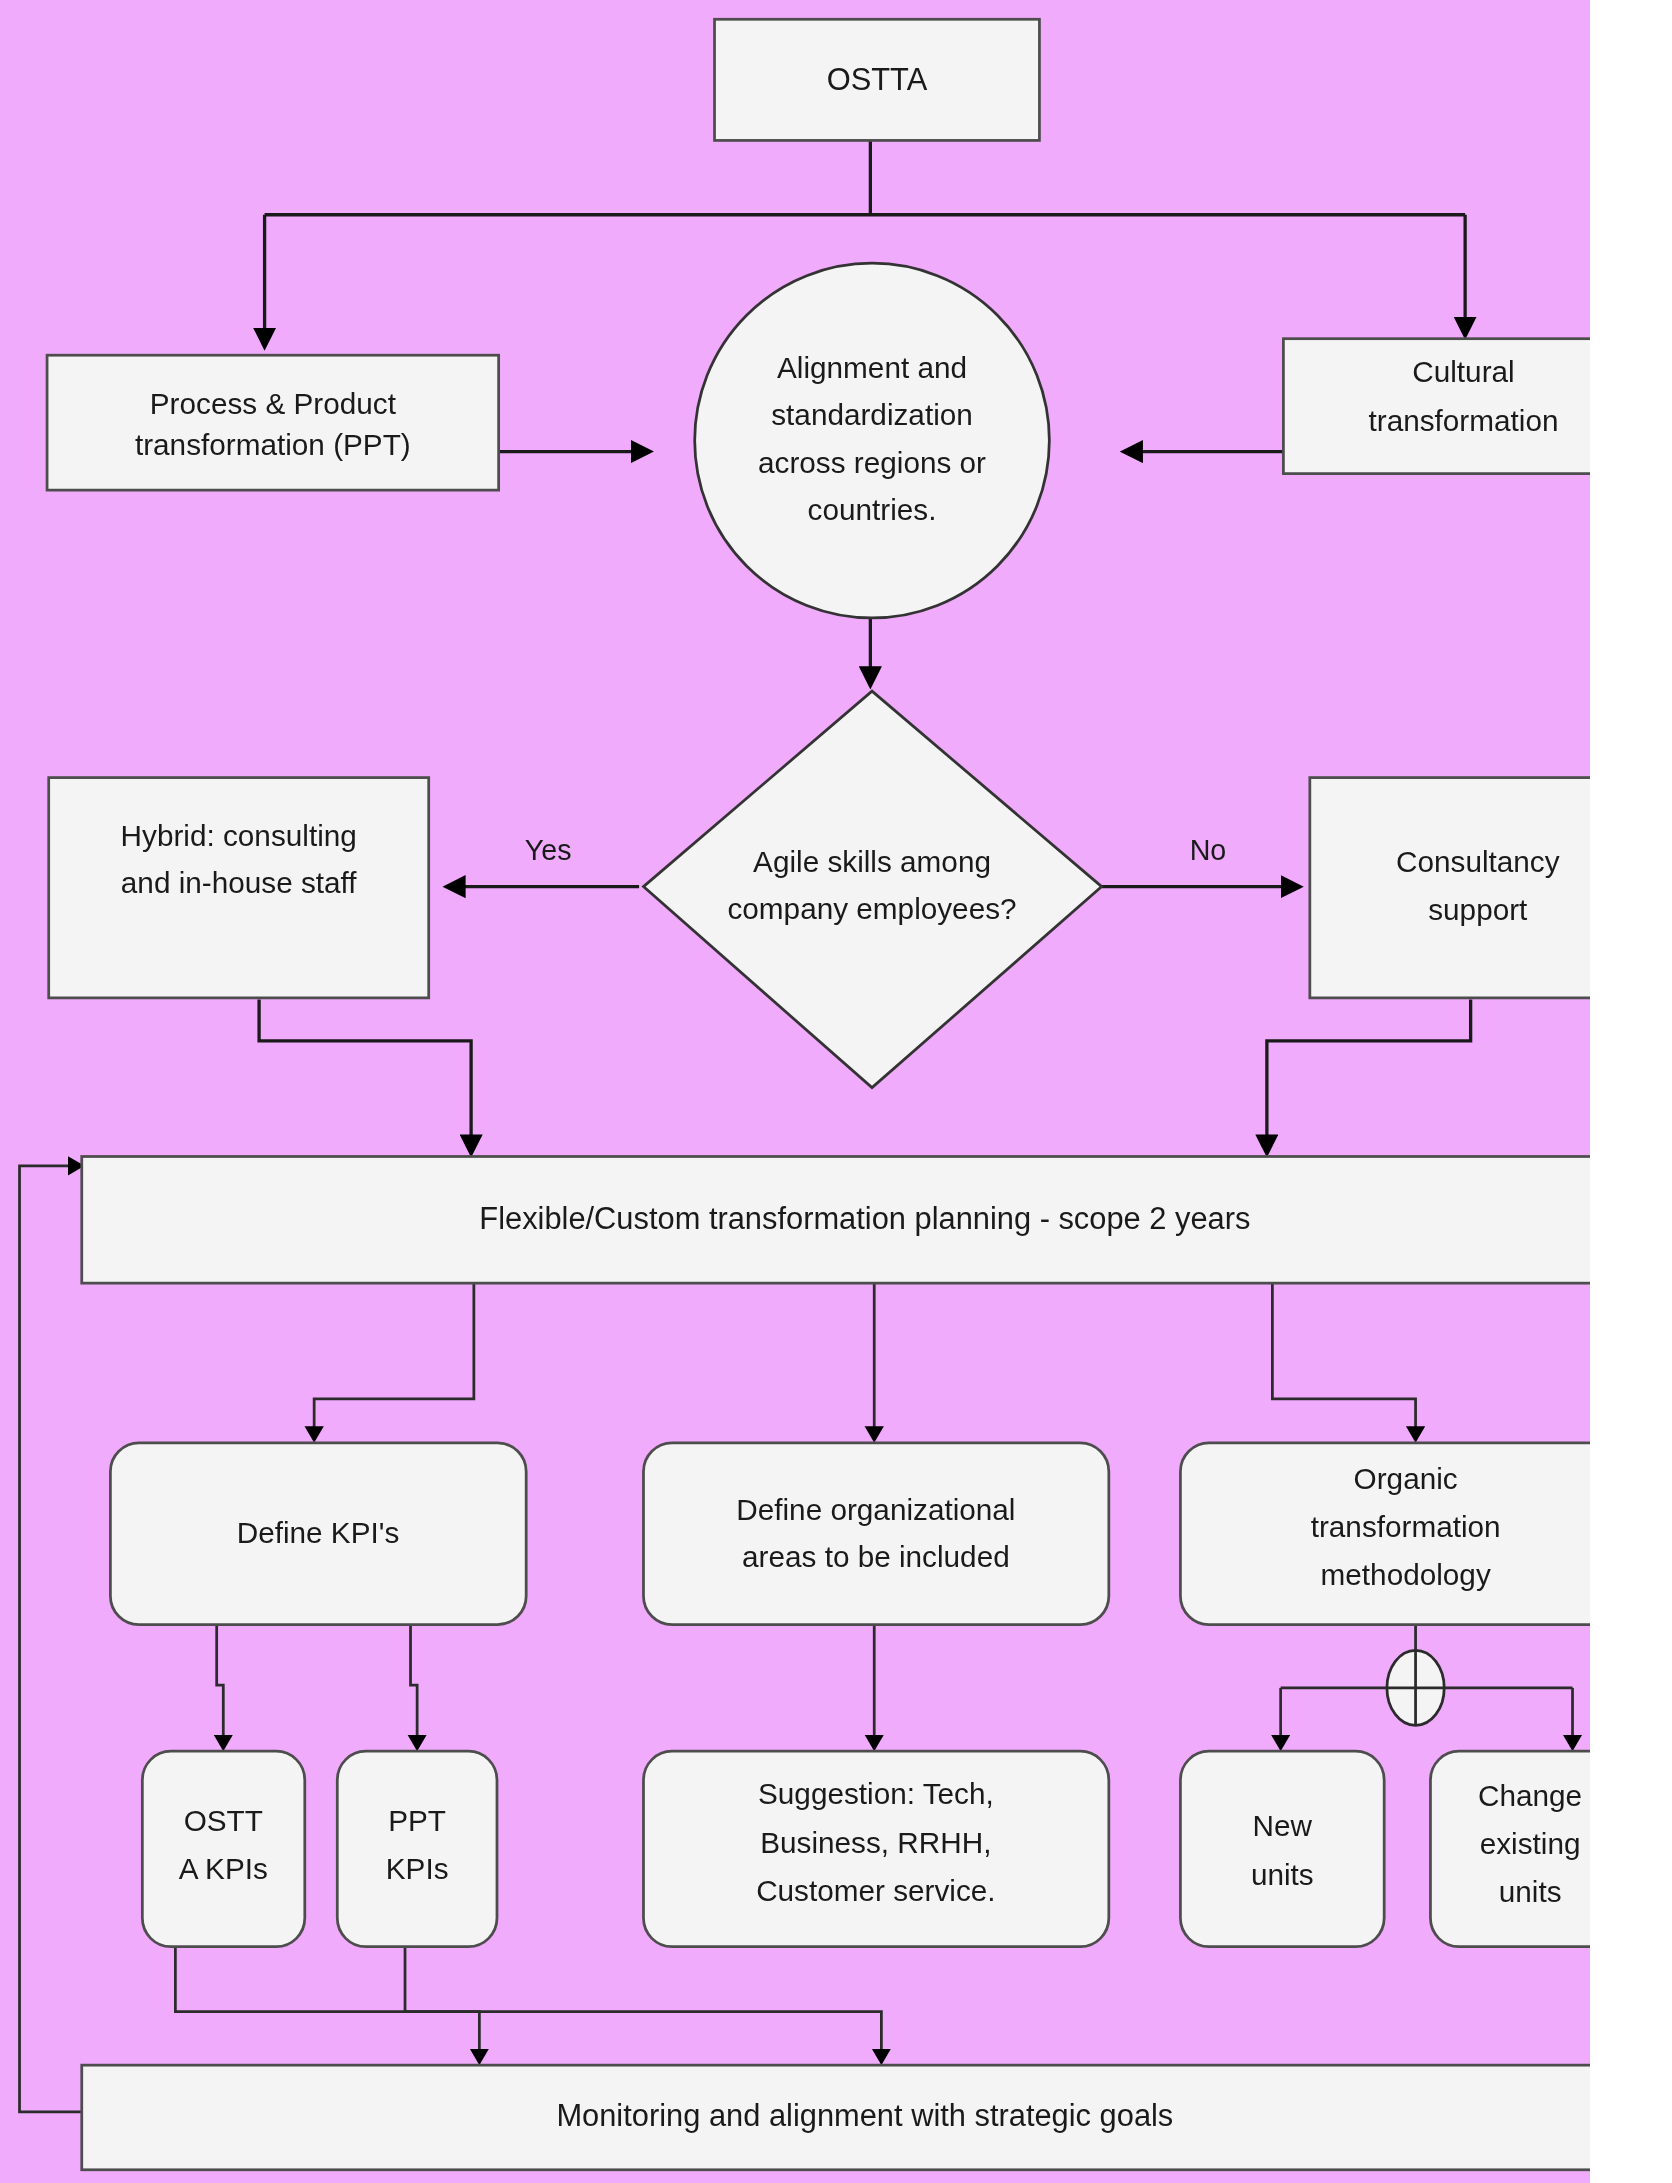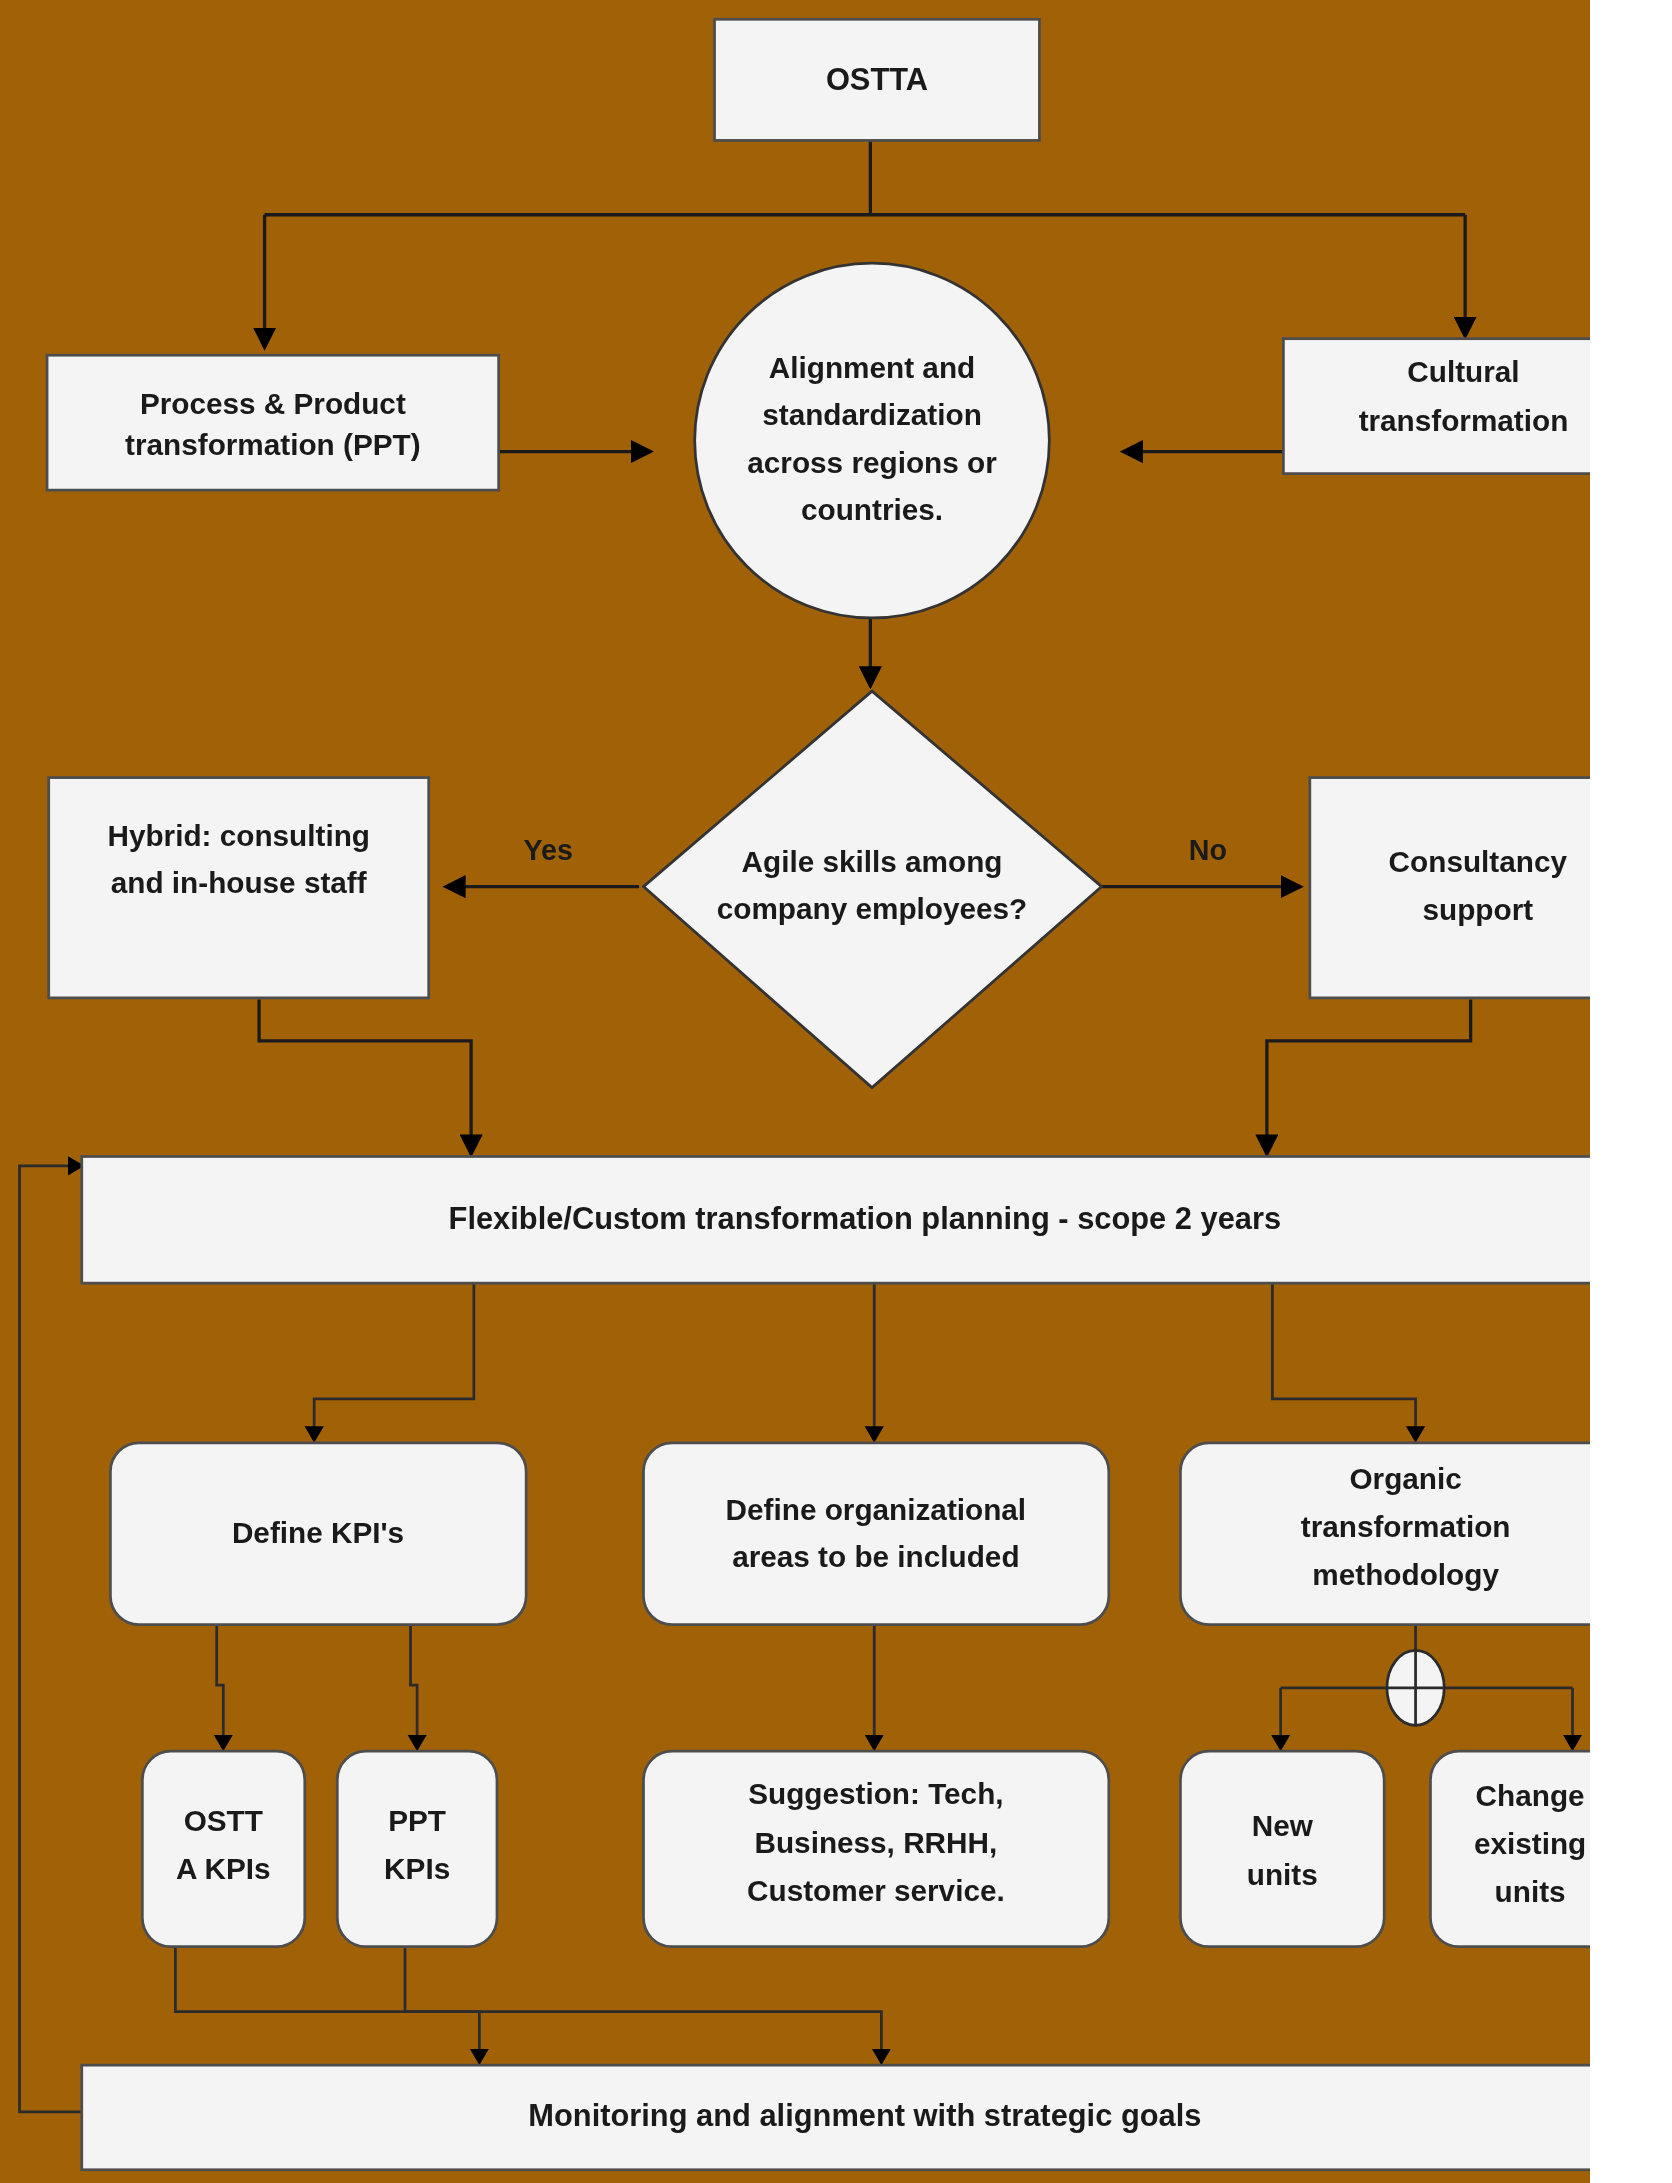--- a/index.html
+++ b/index.html
@@ -7,23 +7,22 @@
     padding: 0;
     background: #ffffff;
   }
   body {
     font-family: "Liberation Sans", sans-serif;
   }
   #canvas-wrap {
     position: relative;
     width: 1590px;
     height: 2183px;
-    background: #a16207;
+    background: #f0abfc;
     overflow: hidden;
-    font-weight: bold;
   }
   svg.flow {
     position: absolute;
     top: 0;
     left: 0;
     width: 1673px;
     height: 2183px;
     display: block;
   }
   .node-fill {

